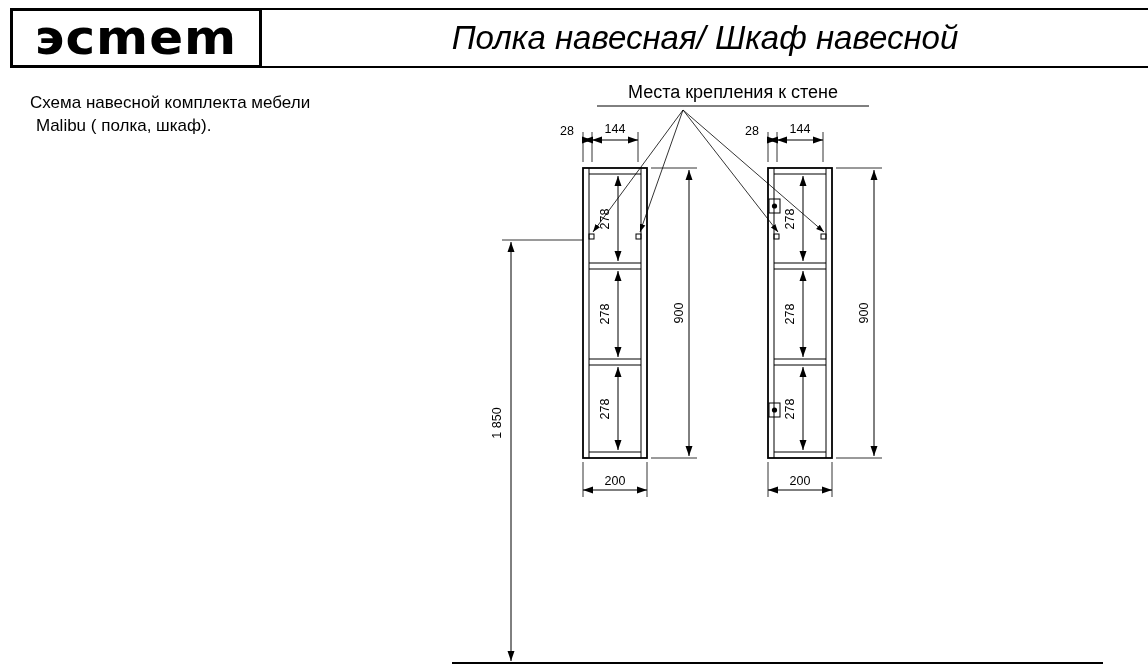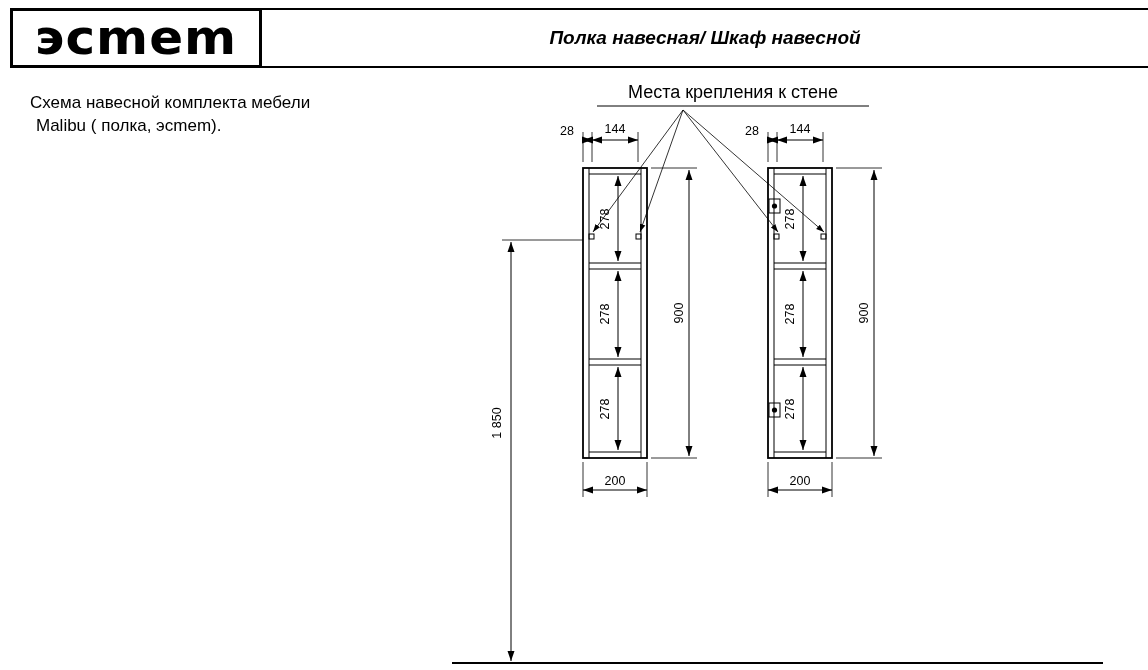--- a/index.html
+++ b/index.html
@@ -13,21 +13,21 @@
     display:flex;align-items:center;justify-content:center;background:#fff;
   }
   .logo{
     font-weight:bold;font-size:50px;line-height:1;letter-spacing:1px;
     transform:scaleY(0.95);font-family:"DejaVu Sans",sans-serif;
   }
   .title-band{
     flex:1;border-top:2px solid #000;border-bottom:2px solid #000;box-sizing:border-box;
     display:flex;align-items:center;justify-content:center;
   }
-  .doc-title{font-style:italic;font-weight:700;font-size:19px;}
+  .doc-title{font-style:italic;font-weight:400;font-size:33px;}
   .description{
     position:absolute;left:30px;top:92px;font-size:17px;line-height:1.35;
   }
   .description .l2{padding-left:6px;}
   svg{position:absolute;left:0;top:0;}
   svg text{font-family:"Liberation Sans",sans-serif;fill:#000;}
   .dim{font-size:12.5px;}
   .callout-text{font-size:18px;}
   .ln{stroke:#000;stroke-width:1;fill:none;}
   .thick{stroke-width:1.8;}
@@ -43,21 +43,21 @@
     <div class="logo-box">
       <span class="logo">эсmem</span>
     </div>
     <div class="title-band">
       <span class="doc-title">Полка навесная/ Шкаф навесной</span>
     </div>
   </div>
 
   <div class="description">
     <div class="l1">Схема навесной комплекта мебели</div>
-    <div class="l2">Malibu ( полка, эсmem).</div>
+    <div class="l2">Malibu ( полка, шкаф).</div>
   </div>
 
   <svg width="1148" height="670" viewBox="0 0 1148 670">
     <defs>
       <marker id="arr" viewBox="0 0 10 10" refX="10" refY="5" markerWidth="10" markerHeight="10" orient="auto-start-reverse">
         <path d="M0,1.5 L10,5 L0,8.5 Z" fill="#000"></path>
       </marker>
     </defs>
 
     <g>

